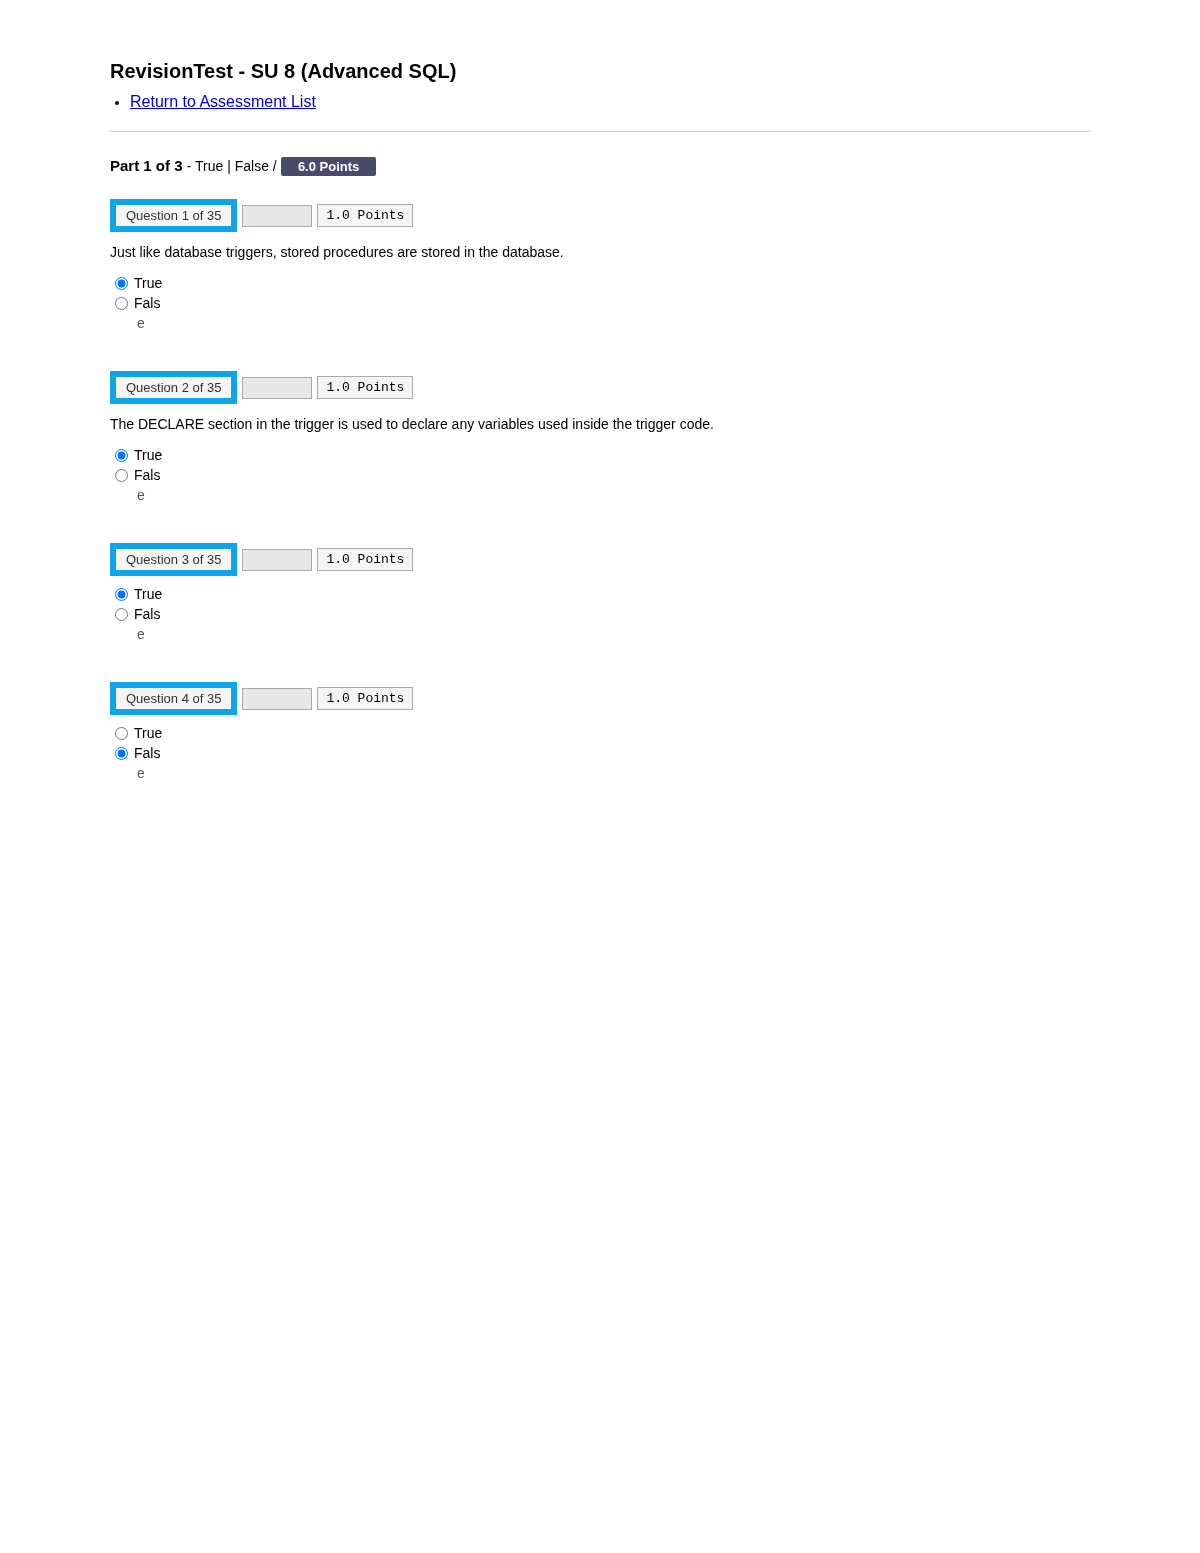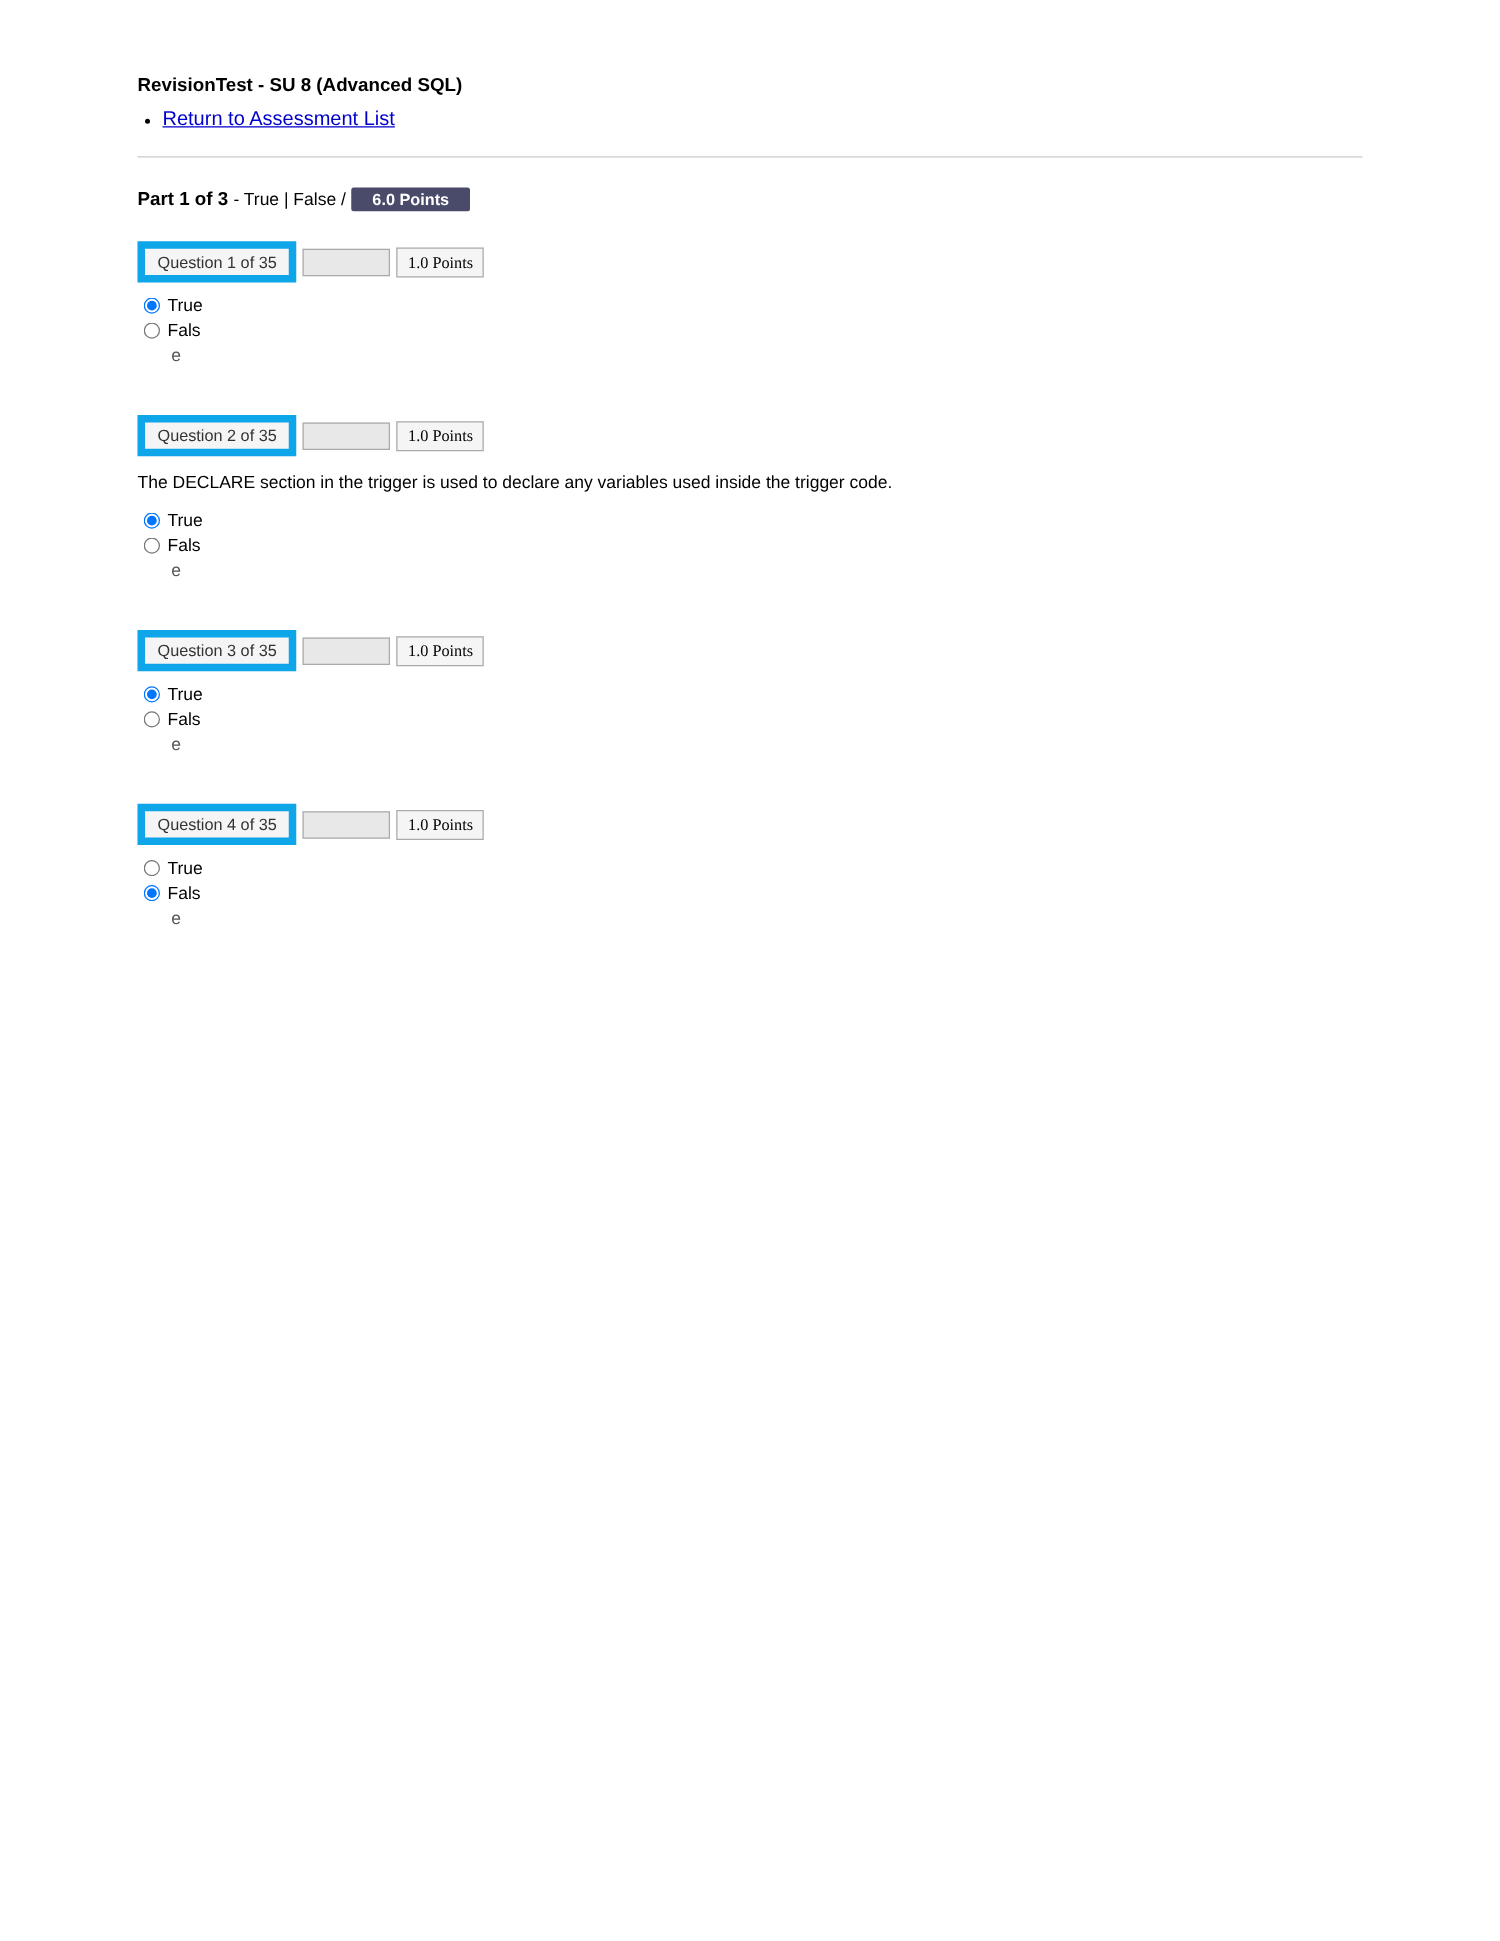--- a/index.html
+++ b/index.html
@@ -12,21 +12,21 @@
       font-family: Georgia, 'Times New Roman', Times, serif;
       font-size: 14px;
       background: #ffffff;
       color: #000000;
       padding: 60px 110px;
       max-width: 1200px;
       min-height: 1553px;
     }
 
     .page-title {
-      font-size: 15px;
+      font-size: 20px;
       font-weight: bold;
       margin-bottom: 10px;
       font-family: Arial, Helvetica, sans-serif;
     }
 
     .nav-list {
       list-style: disc;
       padding-left: 20px;
       margin-bottom: 20px;
     }
@@ -89,21 +89,21 @@
       border: 1px solid #aaaaaa;
       background: #e8e8e8;
       width: 70px;
       height: 22px;
       display: inline-block;
       margin: 0 5px;
     }
 
     .question-points {
       font-size: 13px;
-      font-family: Liberation Serif, serif;
+      font-family: Liberation Mono, monospace;
       border: 1px solid #aaaaaa;
       padding: 3px 8px;
       background: #f5f5f5;
     }
 
     .question-text {
       font-size: 14px;
       font-family: Arial, Helvetica, sans-serif;
       margin-bottom: 12px;
       line-height: 1.5;
@@ -153,20 +153,21 @@
   <span class="points-badge">6.0 Points</span>
 </div>
 
 <div id="questions-container">
     <div class="question-block">
       <div class="question-header">
         <span class="question-label">Question 1 of 35</span>
         <span class="question-score-box"></span>
         <span class="question-points">1.0 Points</span>
       </div>
+      <p class="question-text">Just like database triggers, stored procedures are stored in the database.</p>
       <div class="answer-options">
         <div class="answer-option">
           <input type="radio" name="q1" value="True" checked="" style="">
           <label>True</label>
         </div>
         <div class="answer-option">
           <input type="radio" name="q1" value="False" style="">
           <label>Fals</label>
         </div>
         <span class="false-label">e</span>

